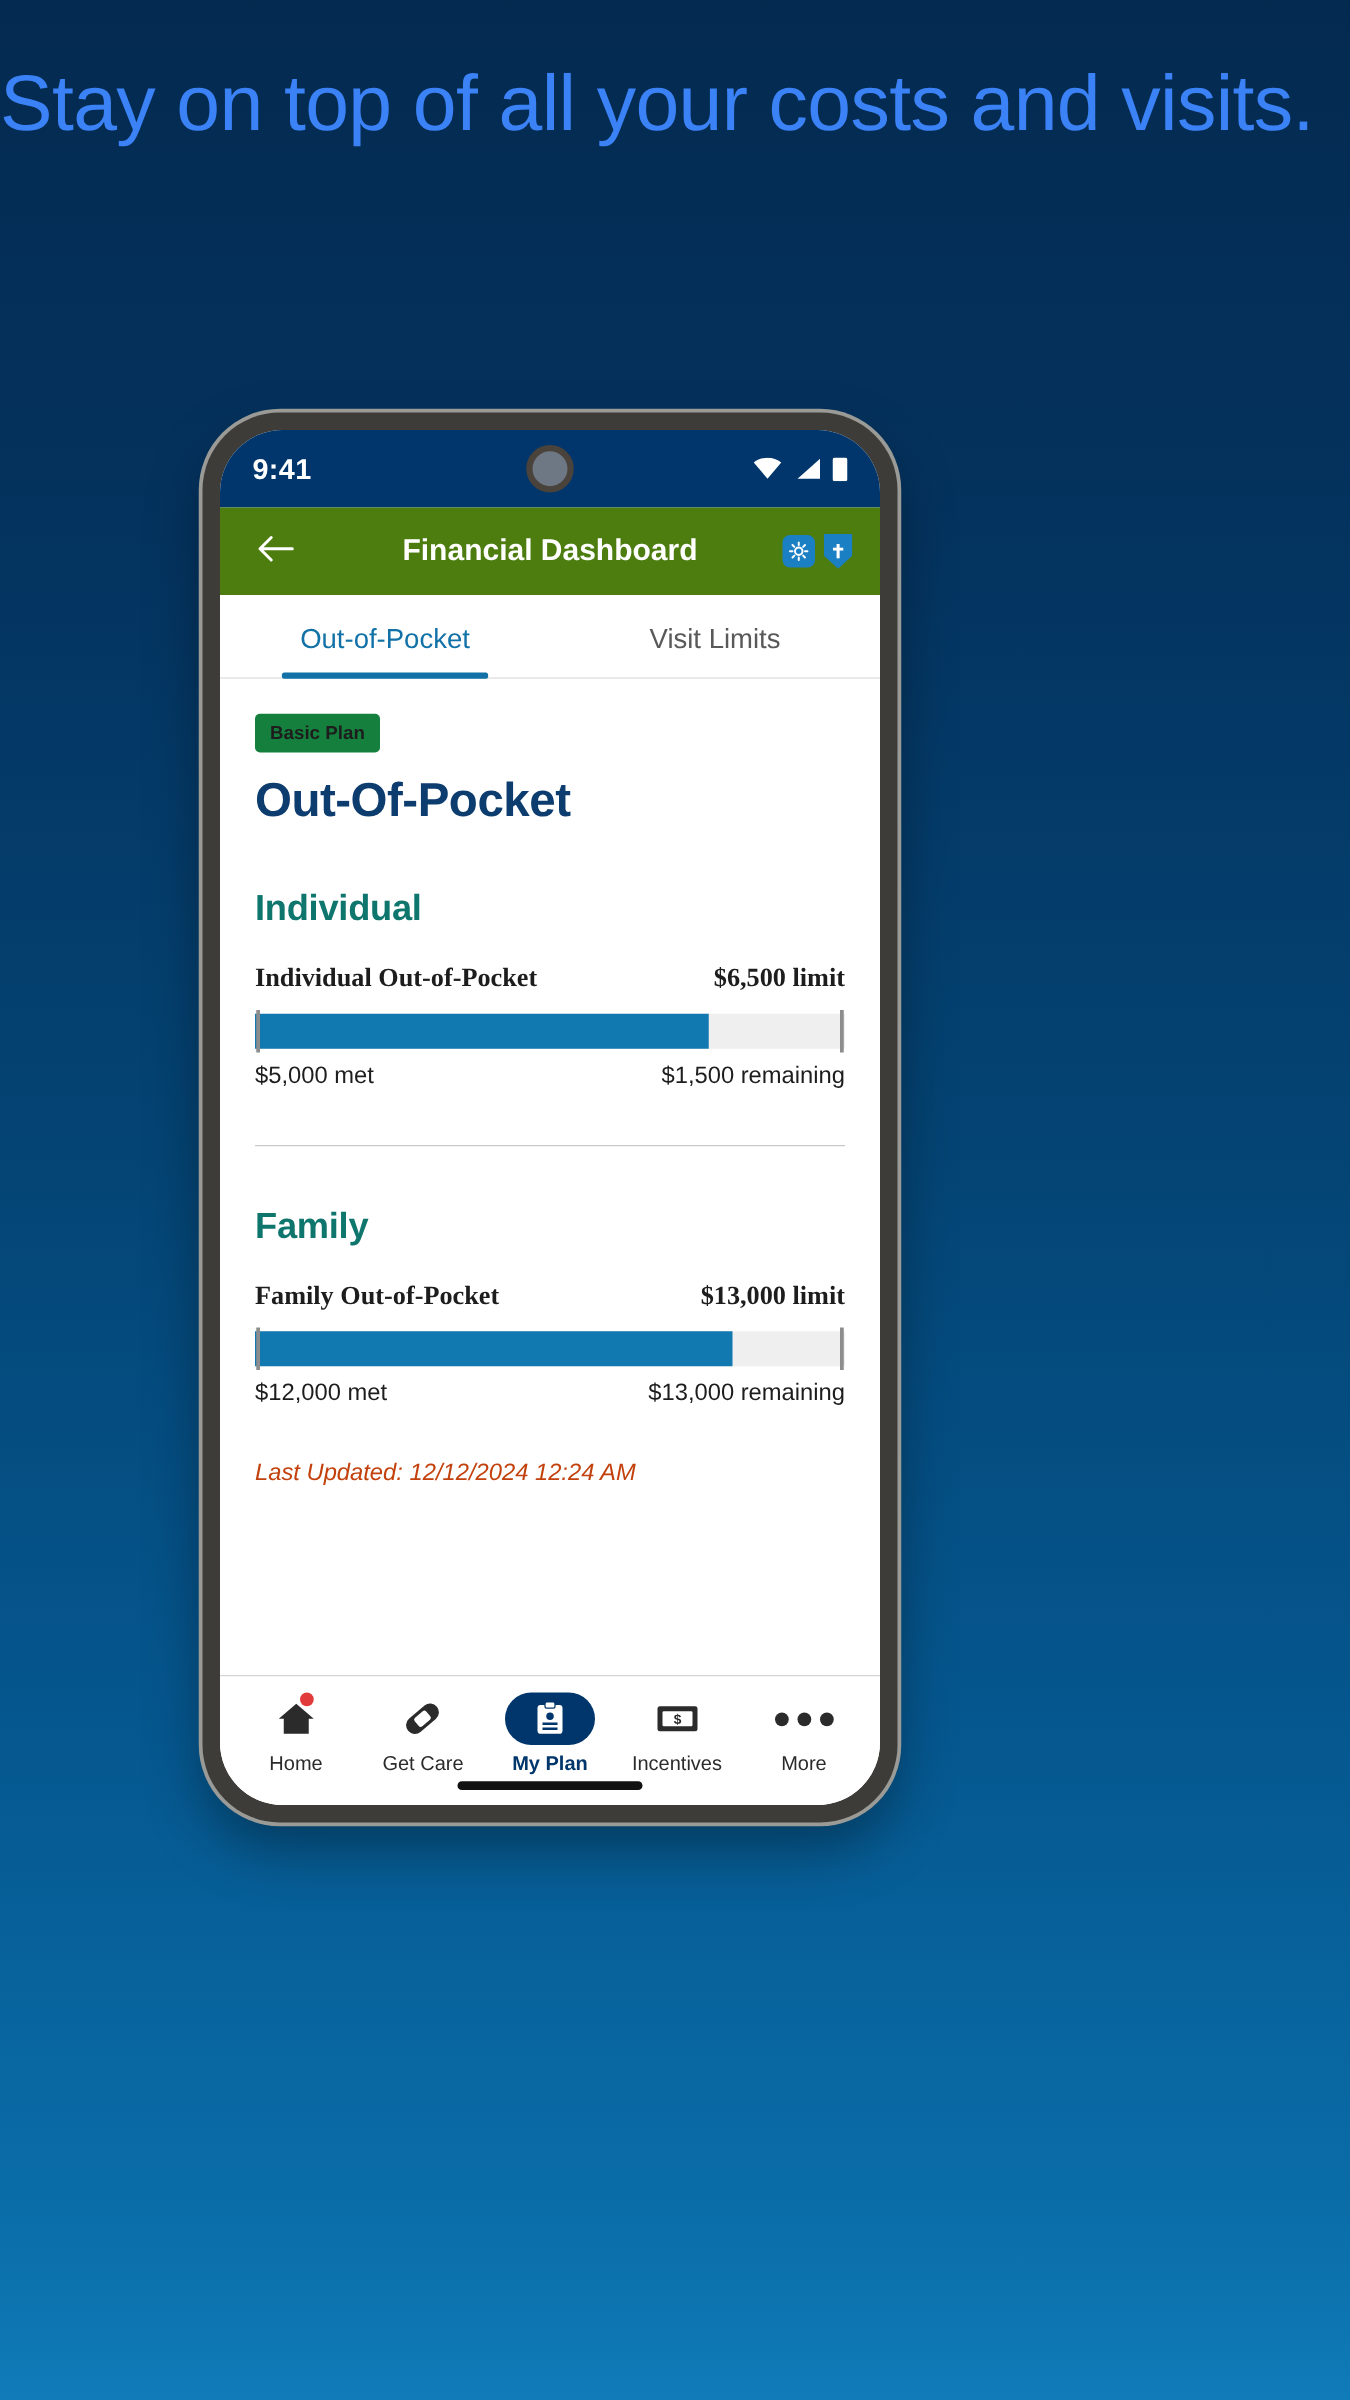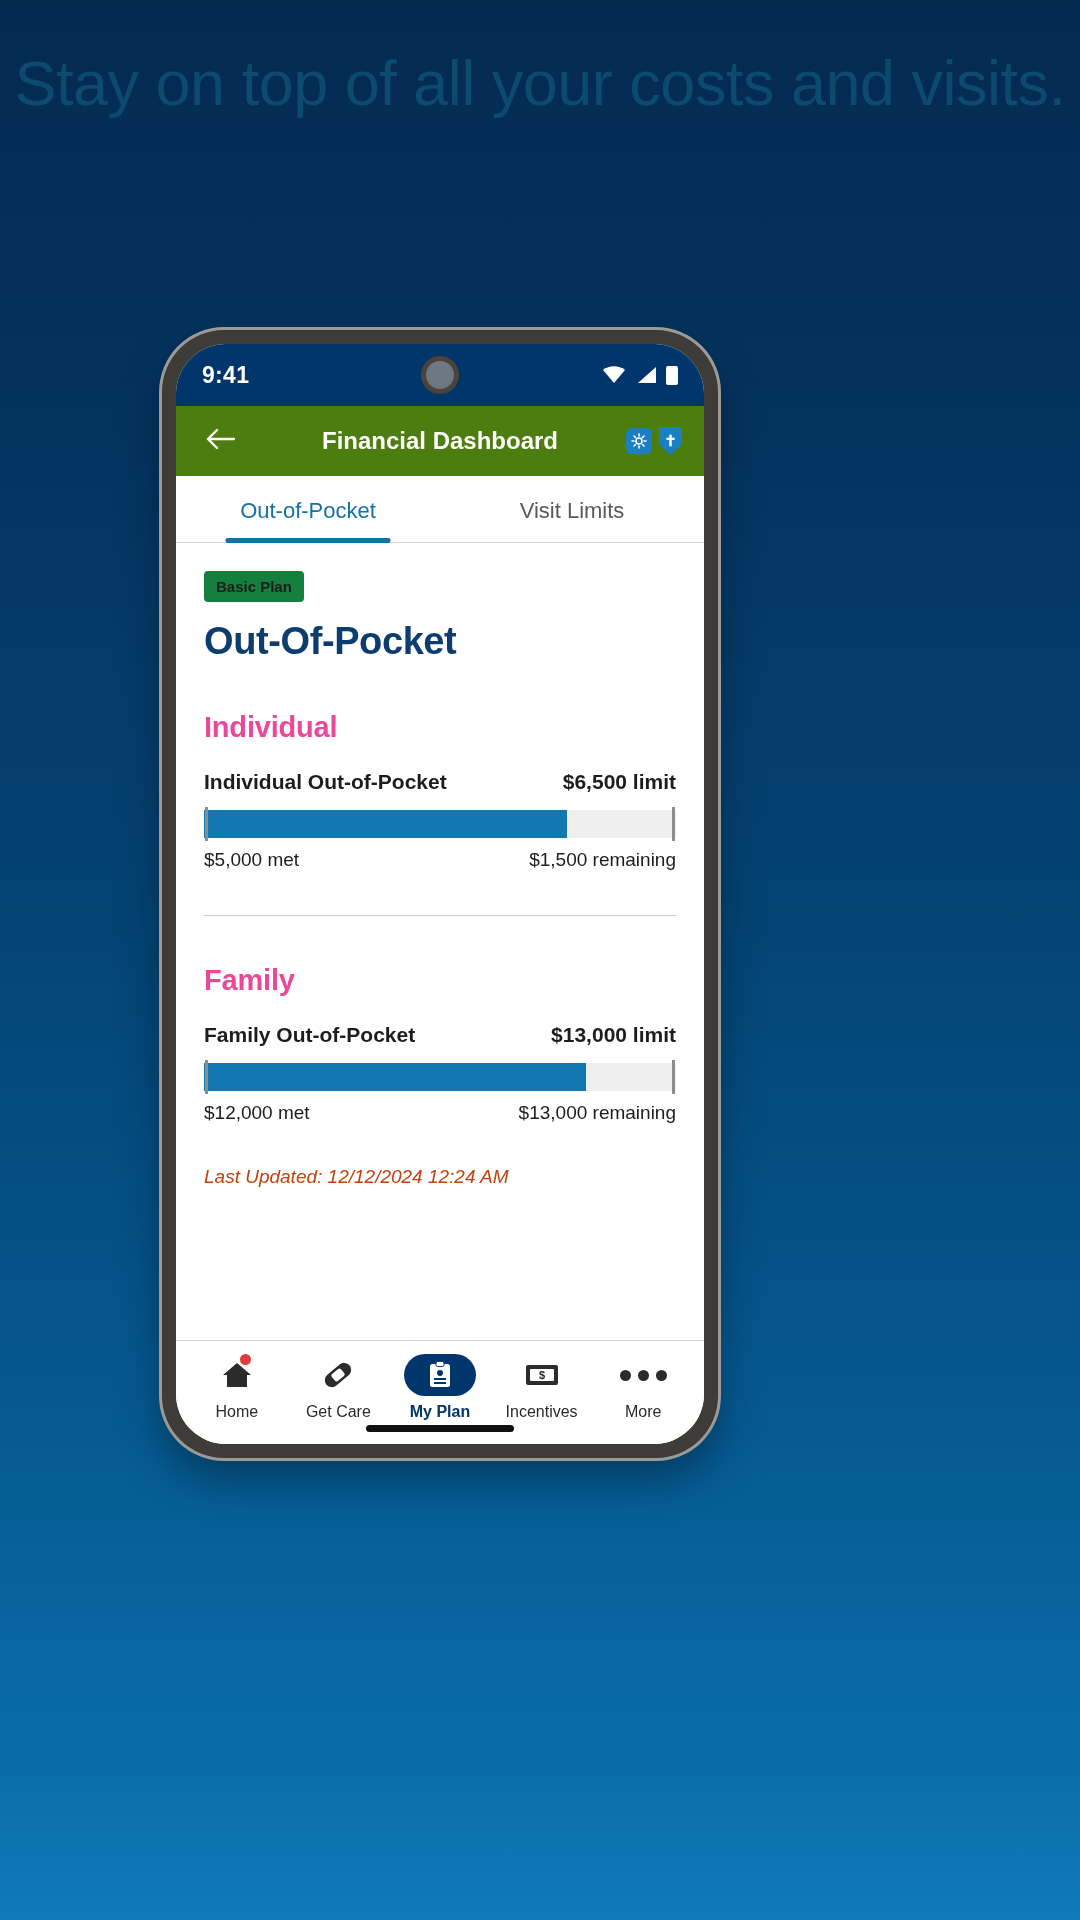--- a/index.html
+++ b/index.html
@@ -3,22 +3,22 @@
 <meta charset="utf-8">
 <style>
   html,body{margin:0;padding:0;}
   body{
     width:1080px;height:1920px;position:relative;overflow:hidden;
     font-family:"Liberation Sans",sans-serif;
     background:linear-gradient(180deg,#042a50 0%,#04335f 22%,#044474 48%,#05578f 72%,#0a6da8 92%,#0f7bb8 100%);
   }
   
   .headline{
-    position:absolute;top:44px;left:0;width:1080px;text-align:center;
-    color:#0c4a6e;font-size:63px;line-height:78px;font-weight:400;
+    position:absolute;top:44px;left:0;width:1080px;
+    color:#3b82f6;font-size:63px;line-height:78px;font-weight:400;
     letter-spacing:-0.5px;
   }
   
   .phone{
     position:absolute;left:162px;top:330px;width:556px;height:1128px;
     border-radius:62px;background:#3e3c39;
     box-shadow:0 0 0 3px #9a9a96, 0 22px 44px rgba(0,0,0,.35);
     padding:14px;box-sizing:border-box;
   }
   .screen{
@@ -77,24 +77,24 @@
   
   .content{flex:1 1 auto;background:#fff;padding:28px 28px 0;box-sizing:border-box;overflow:hidden;}
   .plan-badge{
     display:inline-block;background:#15803d;color:#1d1d1d;
     font-size:15px;font-weight:700;padding:7px 12px;border-radius:4px;
   }
   .page-title{
     color:#0d3c6e;font-size:38px;font-weight:700;margin:18px 0 0;letter-spacing:-.4px;
   }
   .section-title{
-    color:#ec4899;font-size:29px;font-weight:700;margin:48px 0 0;letter-spacing:-.2px;
+    color:#0f766e;font-size:29px;font-weight:700;margin:48px 0 0;letter-spacing:-.2px;
   }
   .row-head{
-    display:flex;align-items:flex-start;justify-content:space-between;margin-top:26px;gap:0;
+    display:flex;align-items:flex-start;justify-content:space-between;margin-top:26px;gap:0;font-family:Liberation Serif, serif;
   }
   .row-label{color:#1d1d1d;font-size:21px;font-weight:700;}
   .row-limit{color:#1d1d1d;font-size:21px;font-weight:700;white-space:nowrap;}
   .bar-wrap{
     margin-top:16px;height:28px;background:#efefef;position:relative;border-radius:1px;
   }
   .bar-fill{height:100%;background:#1279b0;}
   .bar-start{position:absolute;left:1px;top:-3px;width:3px;height:34px;background:#8d8d8d;}
   .bar-end{position:absolute;right:1px;top:-3px;width:3px;height:34px;background:#8d8d8d;}
   .row-foot{display:flex;justify-content:space-between;margin-top:11px;}

